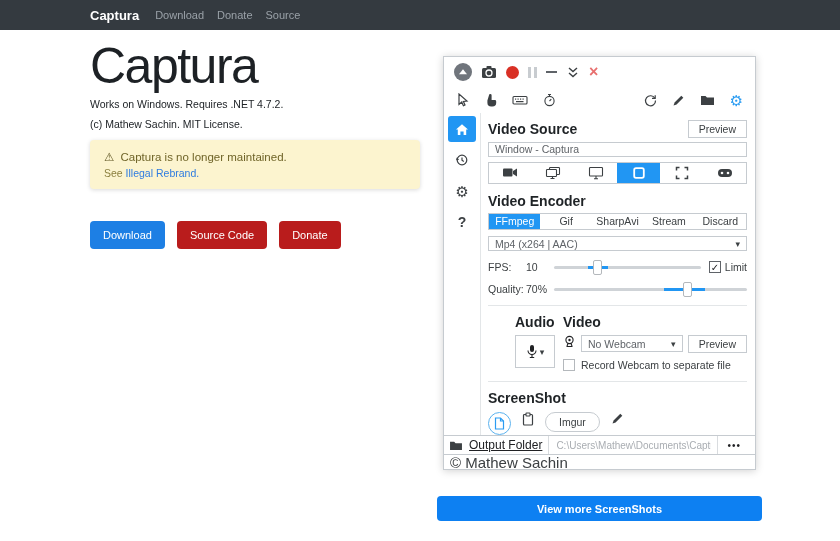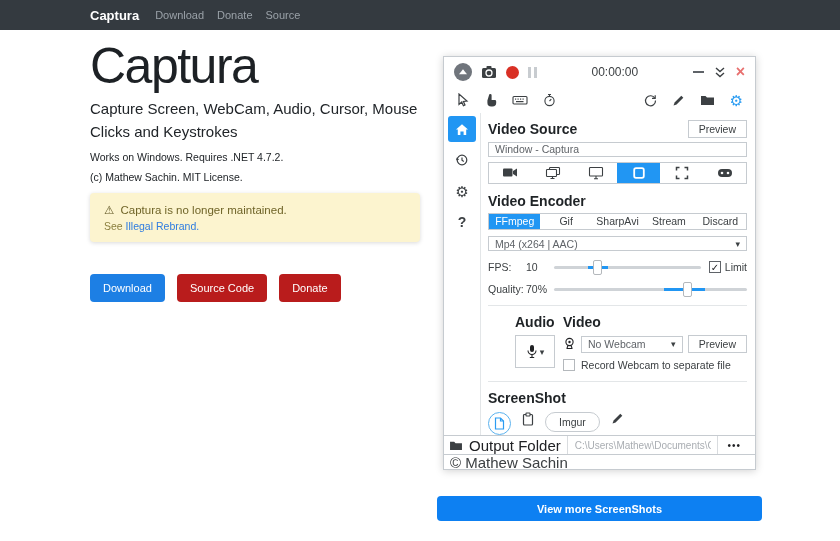--- a/index.html
+++ b/index.html
@@ -104,30 +104,30 @@
   .limit-wrap { display:flex; align-items:center; gap:4px; margin-left:8px; cursor:pointer; }
   .checkbox { width: 12px; height: 12px; border: 1px solid #5f6368; background:#fff; display:grid; place-items:center; font-size: 10px; color:#202124; cursor:pointer; }
   .checkbox.empty { border-color:#b4b8bc; }
 
   .hr { border-top: 1px solid #e3e6e8; margin: 10px 0 0; }
 
   .av-row { display:flex; margin-top: 8px; margin-left: 27px; }
   .audio-col { width: 48px; flex-shrink: 0; }
   .audio-box { width: 40px; height: 33px; border: 1px solid #c6cbd0; margin-top: 5px; display:flex; align-items:center; justify-content:center; gap:2px; cursor:pointer; }
   .webcam-col { flex: 1; }
-  .webcam-row { display:flex; align-items:center; gap: 5px; margin-top: 5px; }
+  .webcam-row { display:flex; align-items:flex-start; gap: 5px; margin-top: 5px; }
   .webcam-row .select { flex:1; margin-top:0; }
   .cb-row { display:flex; align-items:center; gap: 6px; margin-top: 6px; font-size: 10.5px; color:#3c4043; }
 
   .shot-row { display:flex; align-items:flex-start; gap: 11px; margin-top: 6px; }
   .shot-circle { width: 23px; height: 23px; border-radius: 50%; border: 1.5px solid #5bb2ee; display:grid; place-items:center; cursor:pointer; }
   .pill { border: 1px solid #c6cbd0; border-radius: 10px; padding: 3px 13px; font-size: 10.5px; color:#3c4043; background:#fff; cursor:pointer; font-family:inherit; }
 
   .output-bar { border-top: 1px solid #c6cbd0; height: 19px; display:flex; align-items:center; padding: 0 5px; gap: 6px; flex-shrink: 0; }
-  .output-bar .ol { font-size: 15px; color:#202124; white-space: nowrap; }
+  .output-bar .ol { font-size: 12px; color:#202124; white-space: nowrap; text-decoration: underline; }
   .output-path { flex:1; border-left: 1px solid #d9dcdf; align-self: stretch; display:flex; align-items:center; padding-left: 7px; font-size: 10px; color:#a9adb2; overflow: hidden; white-space: nowrap; cursor: text; }
   .more-btn { border-left: 1px solid #d9dcdf; align-self: stretch; display:flex; align-items:center; padding: 0 9px; font-size: 10px; letter-spacing: 1px; color:#202124; cursor:pointer; background:#fff; border-top:none; border-right:none; border-bottom:none; font-family:inherit; }
   .copyright { border-top: 1px solid #c6cbd0; height: 15px; display:flex; align-items:center; padding: 0 6px; font-size: 15px; color:#3c4043; flex-shrink: 0; }
 
   .view-more { display:block; width: 325px; height: 25px; margin-top: 26px; background:#0d80f2; border:none; border-radius:4px; color:#fff; font-size: 11px; font-weight: bold; cursor:pointer; font-family: inherit; }
 
   svg.ic { display:block; }
 </style>
 </head>
 <body>
@@ -136,21 +136,20 @@
   <span class="brand">Captura</span>
   <span class="nav-link">Download</span>
   <span class="nav-link">Donate</span>
   <span class="nav-link">Source</span>
 </nav>
 
 <div class="page">
 
   <div class="left-col">
     <h1 class="hero-title">Captura</h1>
-    <p class="hero-sub">Capture Screen, WebCam, Audio, Cursor, Mouse Clicks and Keystrokes</p>
     <p class="hero-note">Works on Windows. Requires .NET 4.7.2.</p>
     <p class="hero-note">(c) Mathew Sachin. MIT License.</p>
 
     <div class="alert">
       <div class="alert-line1">
         <span class="warn-glyph">⚠</span>
         <span>Captura is no longer maintained.</span>
       </div>
       <div class="alert-line2">
         <span>See</span>
@@ -179,21 +178,20 @@
             <rect x="1" y="3" width="14" height="10" rx="1.5" fill="#3c4043"></rect>
             <rect x="5.5" y="1" width="5" height="3" rx="0.8" fill="#3c4043"></rect>
             <circle cx="8" cy="8" r="3" fill="none" stroke="#fff" stroke-width="1.3"></circle>
           </svg>
         </span>
         <span class="rec-dot"></span>
         <span class="pause-bars">
             <i></i>
             <i></i>
           </span>
-        <span class="timer">00:00:00</span>
         <span class="min-dash"></span>
         <span>
           <svg class="ic" width="14" height="13" viewBox="0 0 14 13">
             <path d="M3 2 L7 5.5 L11 2 M3 7 L7 10.5 L11 7" fill="none" stroke="#3c4043" stroke-width="1.4"></path>
           </svg>
         </span>
         <span class="close-x">×</span>
       </div>
 
       <div class="toolbar2">

